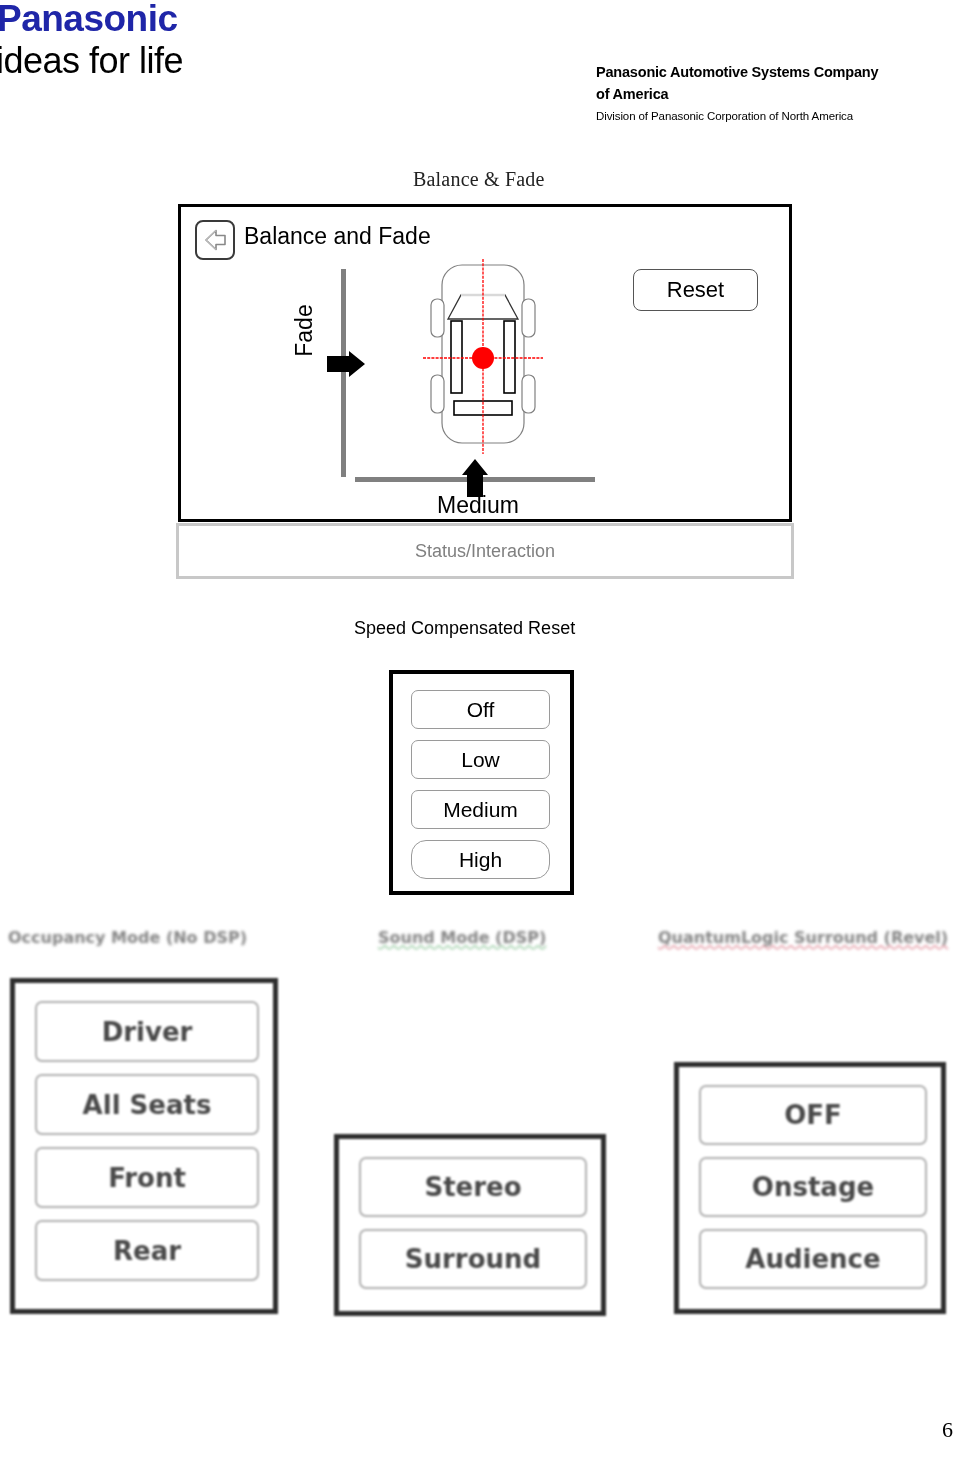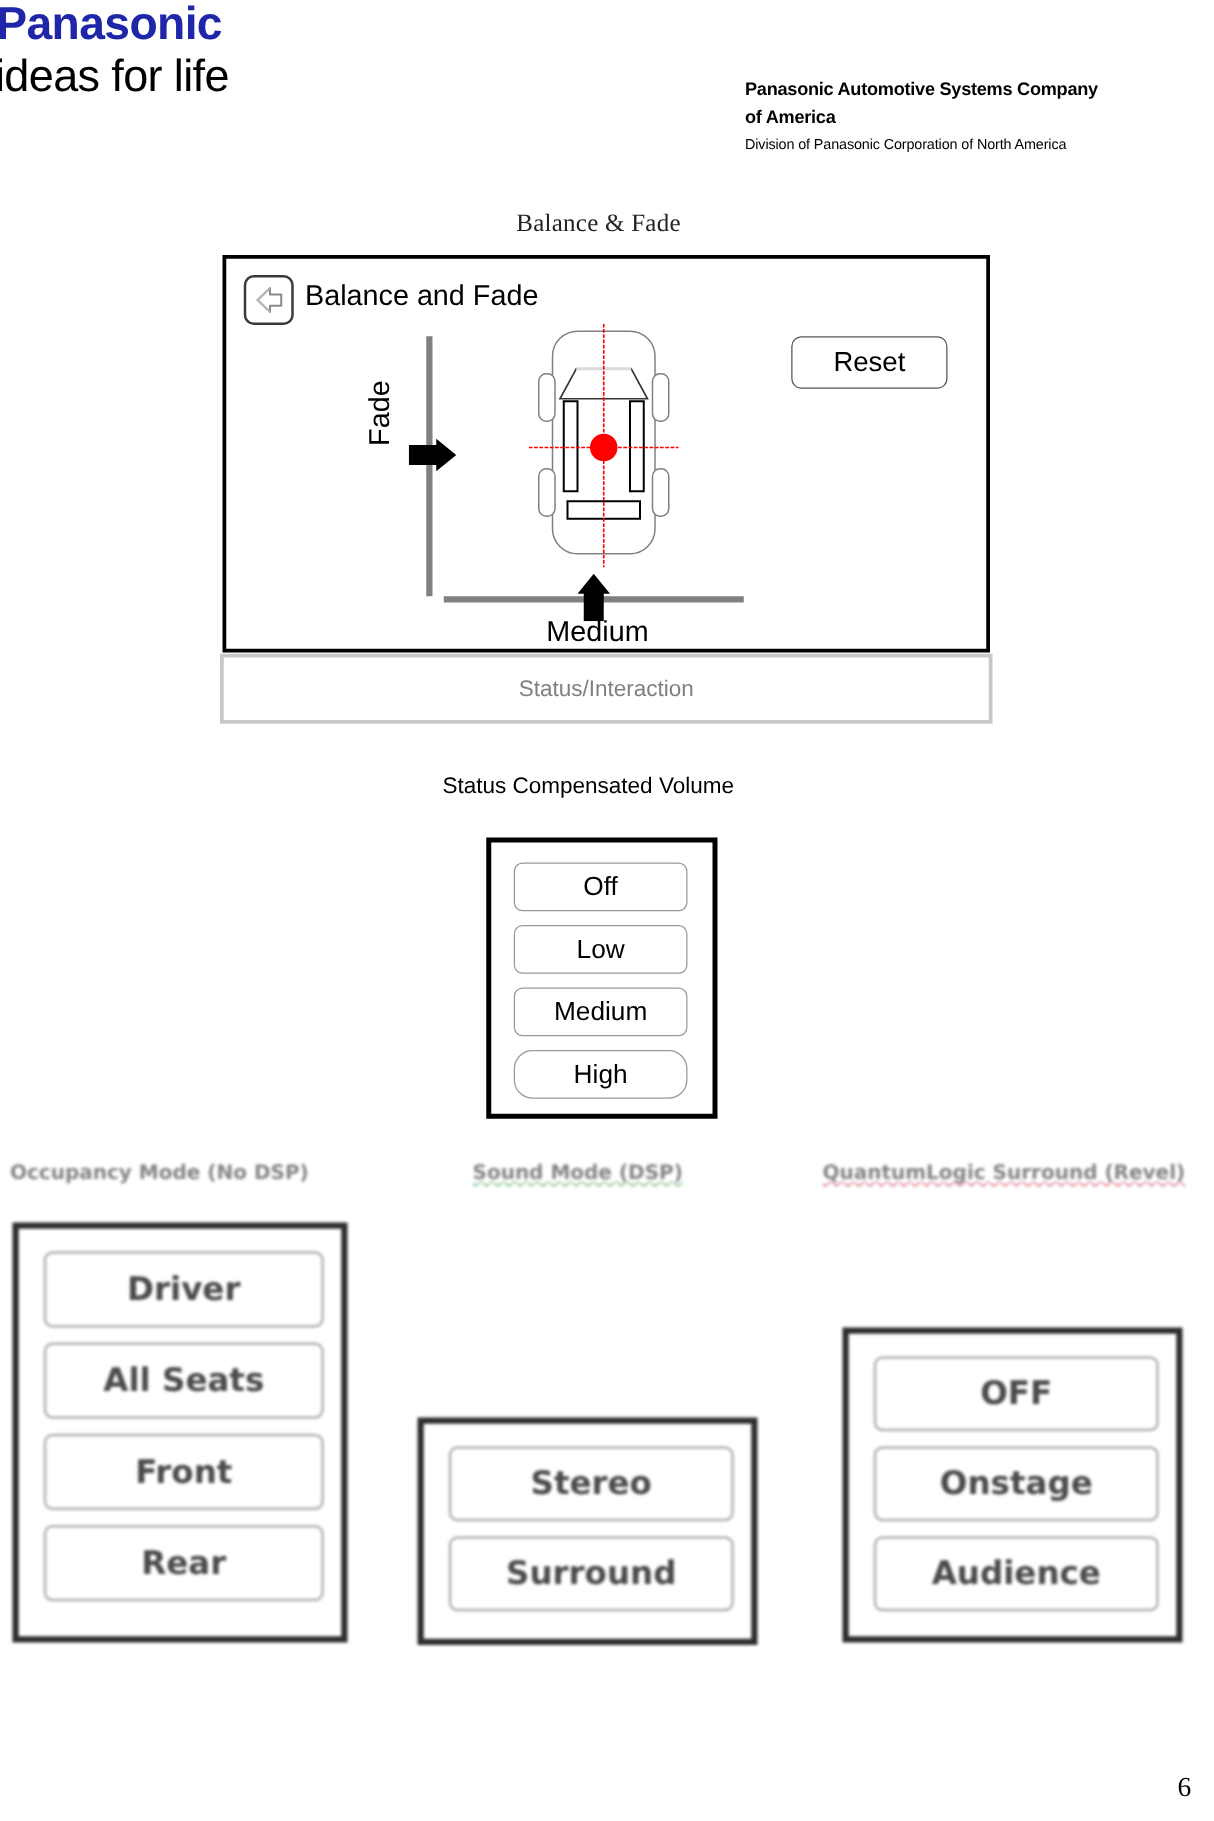--- a/index.html
+++ b/index.html
@@ -375,21 +375,21 @@
   <div id="balance-handle">
     <svg width="26" height="38" viewBox="0 0 26 38" aria-hidden="true">
       <polygon points="5,38 5,16 0,16 13,0 26,16 21,16 21,38" fill="#000000"></polygon>
     </svg>
   </div>
   <div id="balance-label">Medium</div>
 </div>
 
 <div id="status-bar">Status/Interaction</div>
 
-<div id="caption-scv">Status Compensated Volume</div>
+<div id="caption-scv">Speed Compensated Reset</div>
 
 <div id="scv-box">
   <div class="scv-option">Off</div>
   <div class="scv-option">Low</div>
   <div class="scv-option">Medium</div>
   <div class="scv-option">High</div>
 </div>
 
 <div class="bottom-caption" style="left:8px; top:928px;">Occupancy Mode (No DSP)</div>
 

